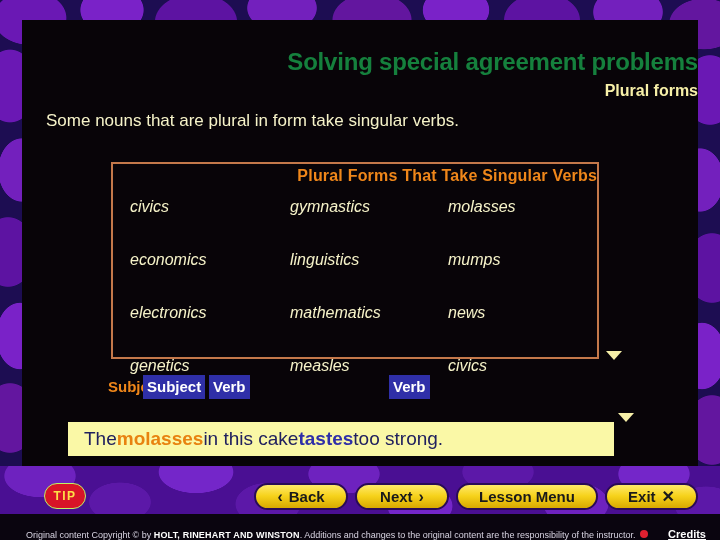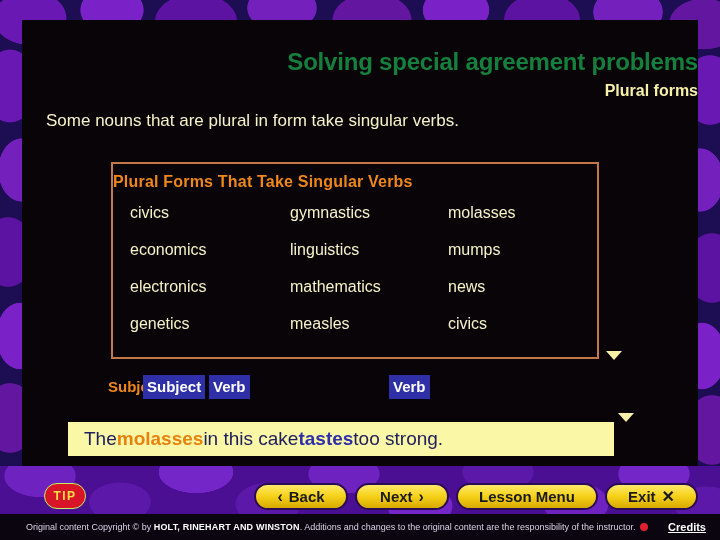--- a/index.html
+++ b/index.html
@@ -113,32 +113,33 @@
   .table-box {
     position: absolute;
     left: 111px;
     top: 162px;
     width: 488px;
     height: 197px;
     border: 2px solid #c4784a;
     background: #080408;
   }
   .table-head {
-    text-align: left;
+    text-align: right;
     font-size: 16px;
     font-weight: bold;
     color: #f0871a;
-    padding-top: 9px;
+    padding-top: 3px;
     letter-spacing: 0.2px;
   }
   .table-grid {
     display: grid;
     grid-template-columns: 160px 158px 1fr;
     padding: 13px 0 0 17px;
-    row-gap: 19px;
+    row-gap: 35px;
+    font-style: italic;
   }
   .table-cell {
     font-size: 16px;
     color: #f6f3c9;
     line-height: 18px;
   }
 
   
   .chip {
     position: absolute;
@@ -238,21 +239,21 @@
   #btn-exit   { left: 605px; width: 93px; }
 
   
   .footer {
     position: absolute;
     left: 0; right: 0;
     top: 514px;
     height: 26px;
     background: #0a050f;
     display: flex;
-    align-items: center;
+    align-items: flex-end;
   }
   .footer-text {
     font-size: 9px;
     color: #d8d4e2;
     padding-left: 26px;
     white-space: nowrap;
   }
   .footer-text b { color: #ffffff; letter-spacing: 0.2px; }
   .credits-wrap {
     position: absolute;

